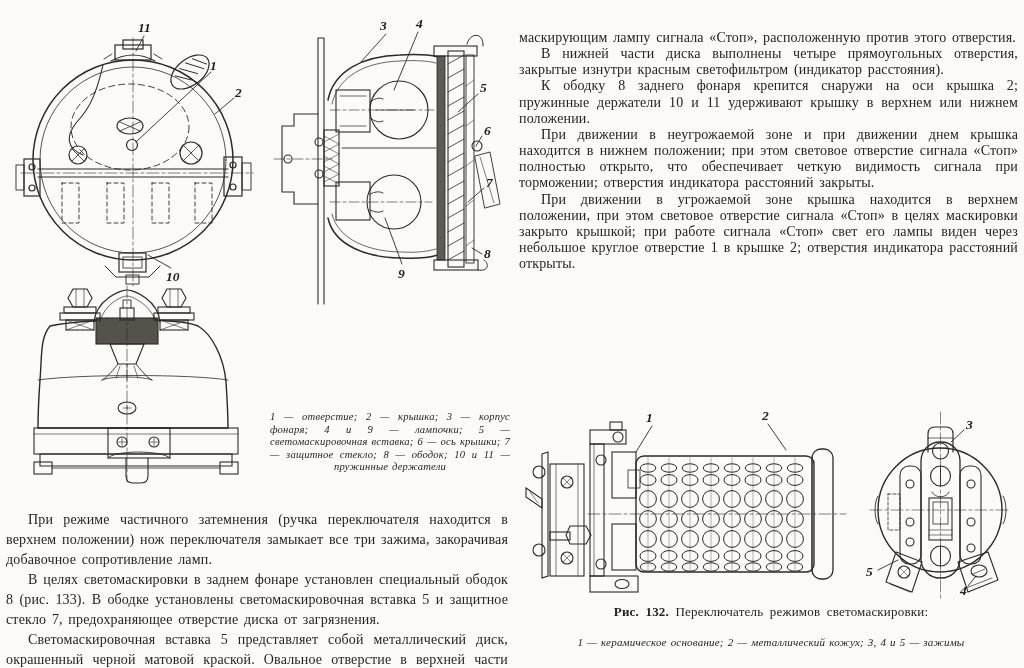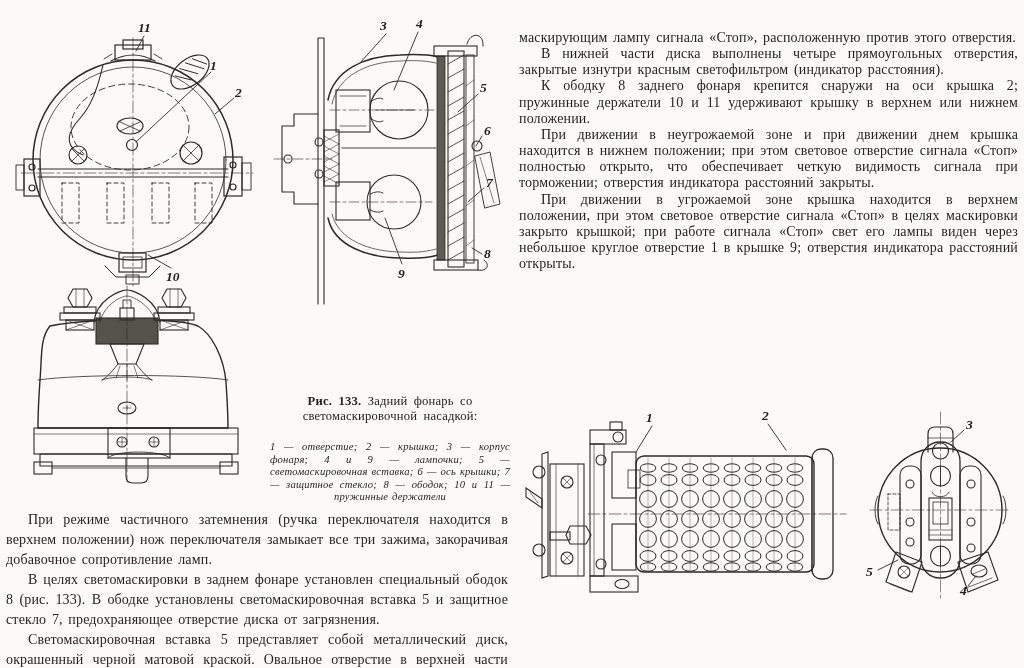--- a/index.html
+++ b/index.html
@@ -188,36 +188,35 @@
       <path d="M88 82 C80 92 76 96 72 98 M106 82 C114 92 118 96 122 98" stroke-width="0.9"></path>
       <path d="M90 84 L86 96 M104 84 L108 96 M97 82 V98" stroke-width="0.6"></path>
       <path d="M72 98 C80 94 114 94 122 98" stroke-width="0.8"></path>
       <ellipse cx="97" cy="126" rx="9" ry="6"></ellipse>
       <path d="M93 126 h8 M97 123 v6" stroke-width="0.6"></path>
       <path d="M97 4 V200" stroke-dasharray="12 3 3 3" stroke-width="0.6"></path>
     </g>
   </svg>
 
   <figcaption class="cap cap-133" style="left:270px;top:394px;width:240px">
-    <div class="cap-title"><span class="cap-num">Рис. 133.</span> <span>Задний фонарь со светомаскировочной насадкой:</span></div>
     <div class="cap-legend">1 — отверстие; 2 — крышка; 3 — корпус фонаря; 4 и 9 — лампочки; 5 — светомаскировочная вставка; 6 — ось крышки; 7 — защитное стекло; 8 — ободок; 10 и 11 — пружинные держатели</div>
   </figcaption>
 
   <div class="textcol left" style="left:6px;top:492px;width:502px">
     <p>При режиме частичного затемнения (ручка переключателя находится в верхнем положении) нож переключателя замыкает все три зажима, закорачивая добавочное сопротивление ламп.</p>
     <p>В целях светомаскировки в заднем фонаре установлен специальный ободок 8 (рис. 133). В ободке установлены светомаскировочная вставка 5 и защитное стекло 7, предохраняющее отверстие диска от загрязнения.</p>
     <p>Светомаскировочная вставка 5 представляет собой металлический диск, окрашенный черной матовой краской. Овальное отверстие в верхней части диска закрыто синим светофильтром,</p>
   </div>
 
   <div class="textcol right" style="left:519px;top:12px;width:499px">
     <p class="no-indent">маскирующим лампу сигнала «Стоп», расположенную против этого отверстия.</p>
     <p>В нижней части диска выполнены четыре прямоугольных отверстия, закрытые изнутри красным светофильтром (индикатор расстояния).</p>
     <p>К ободку 8 заднего фонаря крепится снаружи на оси крышка 2; пружинные держатели 10 и 11 удерживают крышку в верхнем или нижнем положении.</p>
     <p>При движении в неугрожаемой зоне и при движении днем крышка находится в нижнем положении; при этом световое отверстие сигнала «Стоп» полностью открыто, что обеспечивает четкую видимость сигнала при торможении; отверстия индикатора расстояний закрыты.</p>
-    <p>При движении в угрожаемой зоне крышка находится в верхнем положении, при этом световое отверстие сигнала «Стоп» в целях маскировки закрыто крышкой; при работе сигнала «Стоп» свет его лампы виден через небольшое круглое отверстие 1 в крышке 9; отверстия индикатора расстояний открыты.</p>
+    <p>При движении в угрожаемой зоне крышка находится в верхнем положении, при этом световое отверстие сигнала «Стоп» в целях маскировки закрыто крышкой; при работе сигнала «Стоп» свет его лампы виден через небольшое круглое отверстие 1 в крышке 2; отверстия индикатора расстояний открыты.</p>
   </div>
 
   <svg class="fig" style="left:524px;top:404px" width="330" height="196" viewBox="0 0 330 196">
     <defs>
       <g id="hrow-c" fill="none" stroke="#2c2a25" stroke-width="1">
         <circle cx="124" cy="0" r="8.4"></circle>
           <circle cx="145" cy="0" r="8.4"></circle>
           <circle cx="166" cy="0" r="8.4"></circle>
           <circle cx="187" cy="0" r="8.4"></circle>
           <circle cx="208" cy="0" r="8.4"></circle>
@@ -326,14 +325,18 @@
       <path d="M108 184 l26 -10" stroke-width="0.7"></path>
       <path d="M82.5 8 V194" stroke-dasharray="12 3 3 3" stroke-width="0.55"></path>
       <path d="M12 106 H152" stroke-dasharray="12 3 3 3" stroke-width="0.55"></path>
       <path d="M106 26 L93 38 M20 166 L40 156 M110 182 L118 172" stroke-width="0.9"></path>
     </g>
     <text class="callout" x="108" y="25">3</text>
     <text class="callout" x="102" y="191">4</text>
     <text class="callout" x="8" y="172">5</text>
   </svg>
 
+  <figcaption class="cap cap-132" style="left:524px;top:604px;width:494px">
+    <div class="cap-title"><span class="cap-num">Рис. 132.</span> <span>Переключатель режимов светомаскировки:</span></div>
+    <div class="cap-legend" style="text-align-last:center;text-align:center">1 — керамическое основание; 2 — металлический кожух; 3, 4 и 5 — зажимы</div>
+  </figcaption>
 
 </div>
 
 </body></html>

